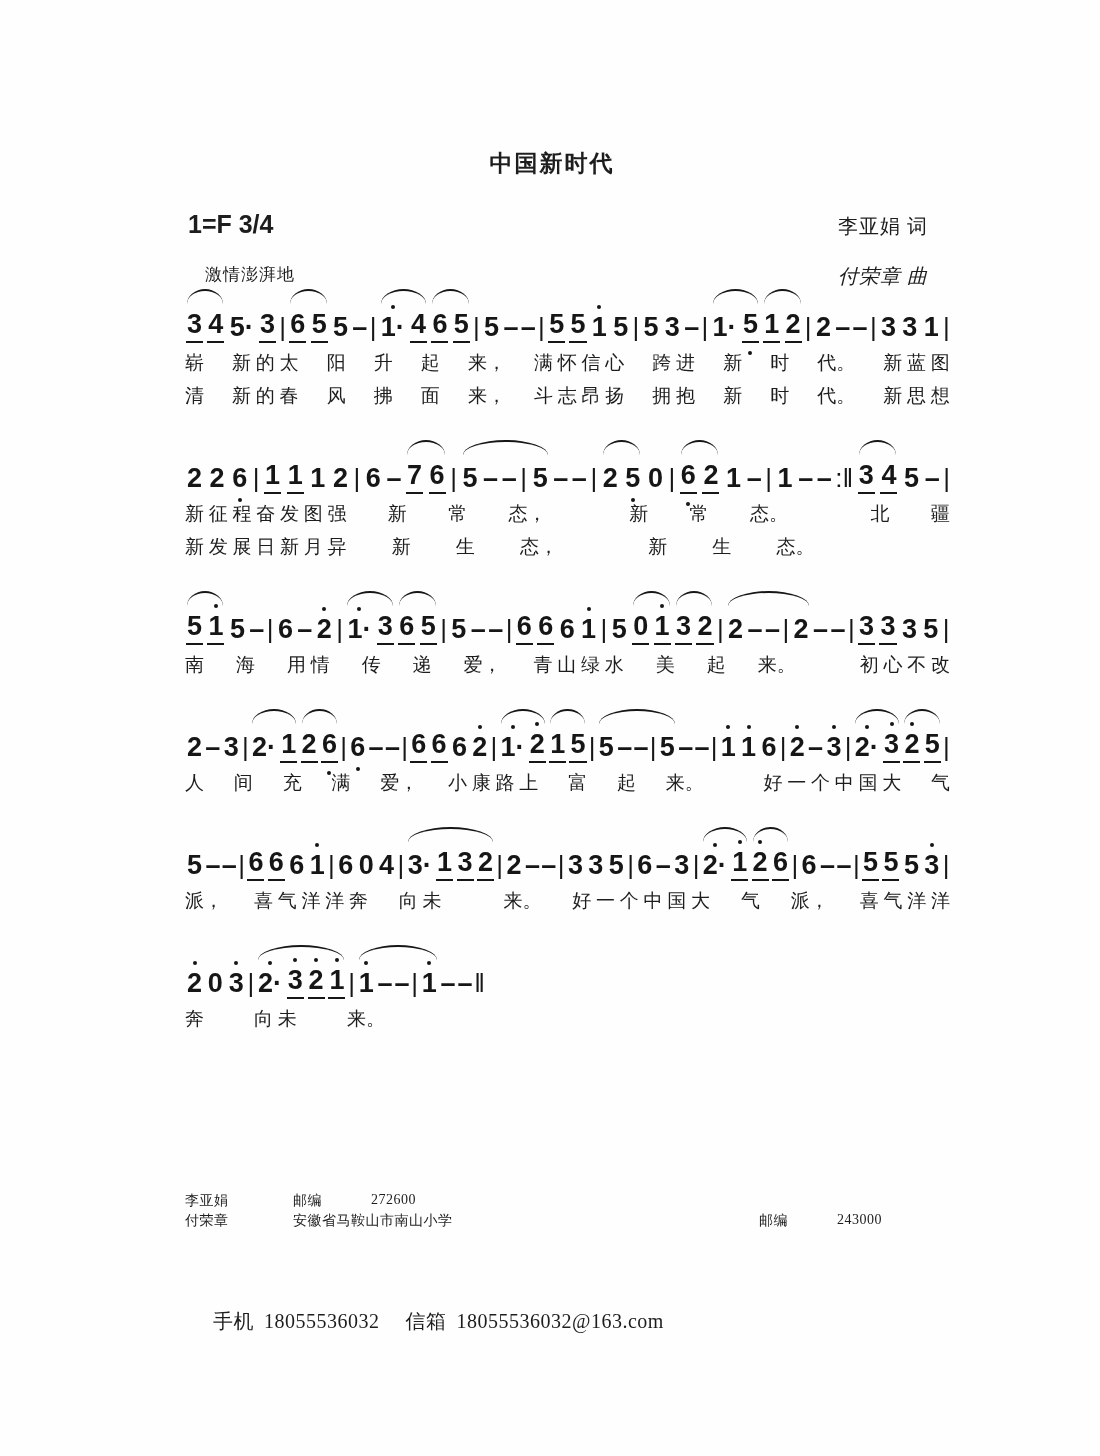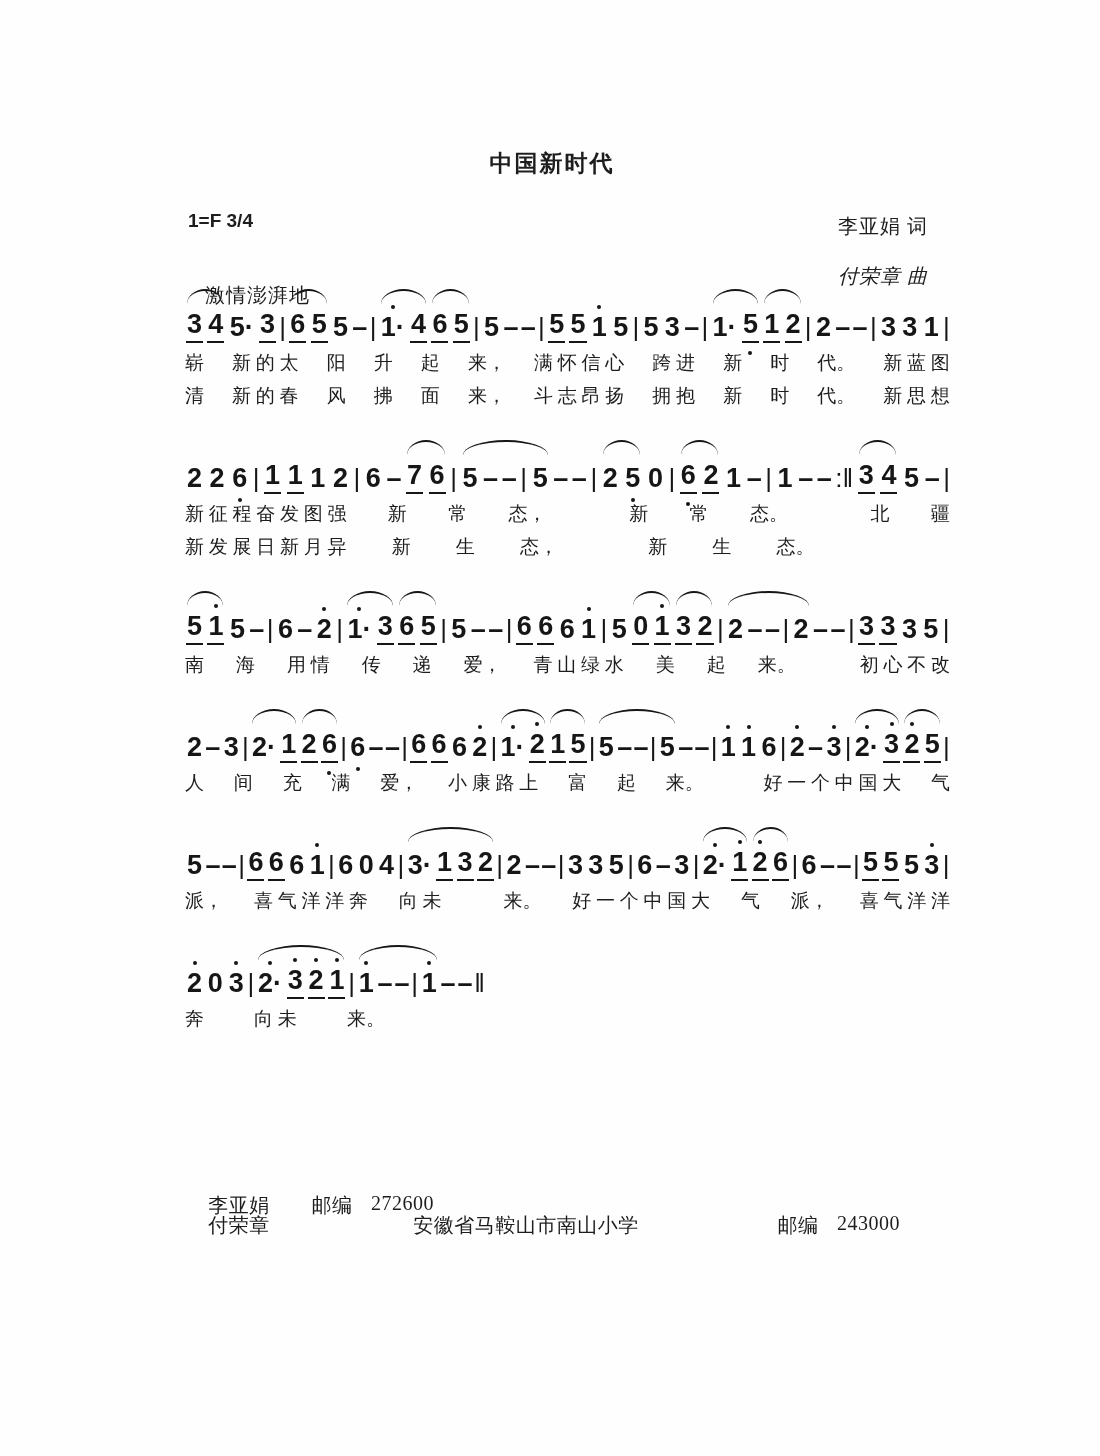--- a/index.html
+++ b/index.html
@@ -1,22 +1,22 @@
 <!DOCTYPE html>
 <html><head>
 <meta charset="utf-8">
 <style>
   html,body{margin:0;padding:0;}
   body{width:1100px;height:1456px;background:#ffffff;font-family:"Liberation Serif","DejaVu Serif",serif;color:#1d1d1d;}
   .page{position:relative;width:1100px;height:1456px;background:#fefefe;overflow:hidden;}
 
   .title{position:absolute;top:136px;left:4px;right:0;text-align:center;font-size:23px;letter-spacing:2px;font-weight:600;margin-top:12px;}
-  .key{position:absolute;top:210px;left:188px;font-family:"Liberation Sans","DejaVu Sans",sans-serif;font-size:19px;font-weight:600;}
+  .key{position:absolute;top:210px;left:188px;font-family:"Liberation Sans","DejaVu Sans",sans-serif;font-size:25px;font-weight:600;}
   .lyricist{position:absolute;top:213px;right:172px;font-size:20px;letter-spacing:1px;}
-  .expression{position:absolute;top:263px;left:205px;font-size:20px;letter-spacing:1px;margin-top:19px;}
+  .expression{position:absolute;top:263px;left:205px;font-size:17px;letter-spacing:1px;}
   .composer{position:absolute;top:263px;right:172px;font-size:20px;letter-spacing:1px;font-style:italic;}
 
   #score{position:absolute;left:185px;top:288px;width:765px;}
   .music-line{width:765px;margin-bottom:30px;}
   #score .music-line:nth-child(6){width:300px;}
 
   .notes-row{position:relative;display:flex;justify-content:space-between;align-items:flex-end;
     padding-top:20px;font-family:"Liberation Sans","DejaVu Sans",sans-serif;
     font-size:27px;font-weight:bold;line-height:32px;color:#161616;}
   .note{position:relative;display:inline-block;text-align:center;margin:0 1px;}
@@ -27,21 +27,21 @@
   .db{bottom:-8px;}
   .db.lw{bottom:-12px;}
   .bar{font-weight:normal;font-size:26px;}
   .dash{font-weight:bold;}
   .slur{position:absolute;top:1px;height:13px;border-top:2px solid #161616;
     border-radius:50% 50% 0 0 / 100% 100% 0 0;}
   .lyric-row{display:flex;justify-content:space-between;font-size:19px;line-height:27px;margin-top:6px;white-space:pre;}
   .lyric-row:first-of-type{margin-top:10px;}
   .lyr{display:inline-block;}
 
-  .f-row{position:absolute;left:185px;width:772px;display:flex;align-items:baseline;font-size:20px;letter-spacing:0.5px;text-align:center;}
+  .f-row{position:absolute;left:185px;width:772px;display:flex;align-items:baseline;font-size:14px;letter-spacing:0.5px;}
   .f-row.r1{top:1192px;}
   .f-row.r2{top:1212px;font-family:Liberation Serif, serif;}
   .f-name{width:108px;flex:0 0 auto;}
   .f-addr{flex:1 1 auto;}
   .f-zip{flex:0 0 auto;width:198px;display:flex;}
   .f-zip .zl{width:78px;}
   .f-contact{position:absolute;left:213px;top:1308px;font-size:20px;letter-spacing:0.5px;}
   .f-contact span{margin-right:10px;}
   .f-contact .gap{margin-right:26px;}
 </style>
@@ -359,14 +359,17 @@
 
   <div class="f-row r2">
     <span class="f-name">付荣章</span>
     <span class="f-addr">安徽省马鞍山市南山小学</span>
     <span class="f-zip">
         <span class="zl">邮编</span>
         <span>243000</span>
       </span>
   </div>
 
+  <div class="f-contact">
+    <span>手机</span><span class="gap">18055536032</span><span>信箱</span><span>18055536032@163.com</span>
+  </div>
 
 </div>
 
 </body></html>

